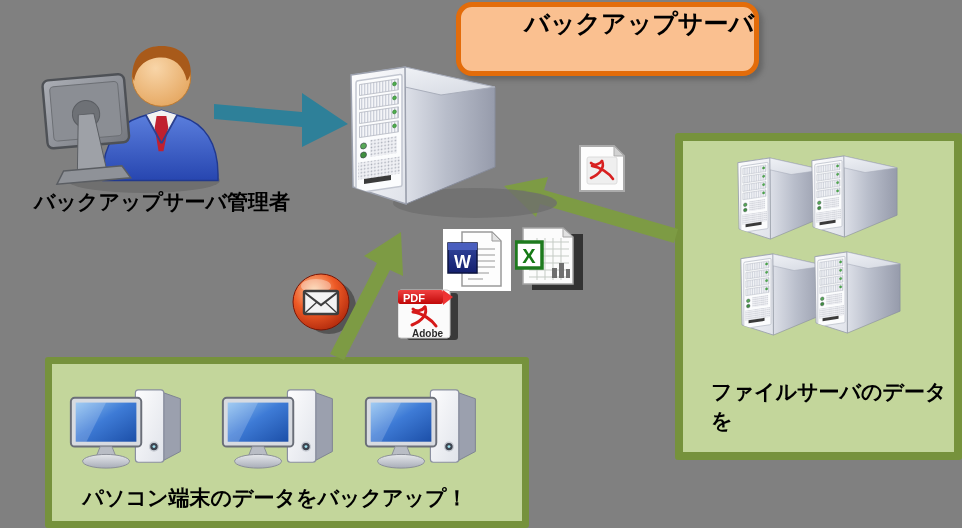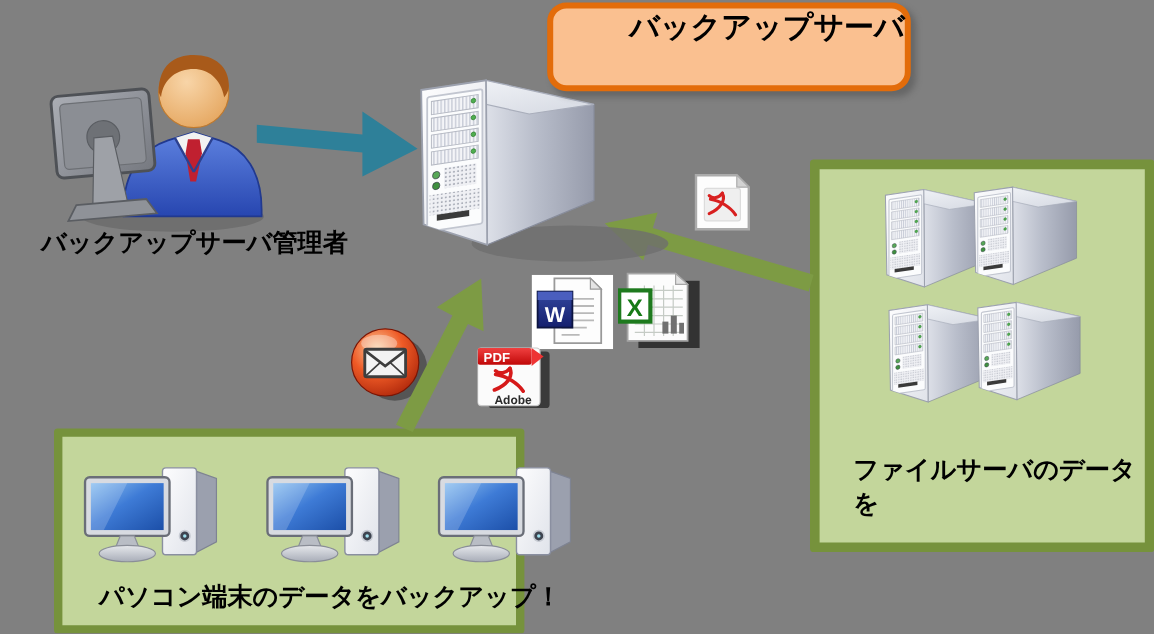--- a/index.html
+++ b/index.html
@@ -13,21 +13,21 @@
     background:#FAC090;border:5px solid #E36C0A;border-radius:16px;
     text-align:right;box-shadow:4px 4px 5px rgba(70,70,70,.45);
     z-index:30;
   }
   .callout .line{font-size:25px;line-height:31px;}
   .callout .pad{padding-top:1px;}
   .greenbox{
     box-sizing:border-box;background:#C3D69B;border:7px solid #76923C;border-radius:3px;
   }
   #fs-box{left:675px;top:133px;width:287px;height:327px;border-width:8px;z-index:5;}
-  #pc-box{left:45px;top:357px;width:392px;height:171px;z-index:5;}
+  #pc-box{left:45px;top:357px;width:484px;height:171px;z-index:5;}
   .boxlabel{font-size:21px;line-height:29px;}
   #admin-label{left:10px;top:188px;width:280px;font-size:21px;z-index:12;text-align:right;}
   #fs-label{left:16px;top:236px;z-index:6;margin-left:12px;}
   #pc-label{left:0;top:119px;width:446px;text-align:center;z-index:6;}
   svg{display:block;}
   .arrowlayer{left:0;top:0;z-index:15;pointer-events:none;}
   .icon-layer{z-index:20;}
   .under-arrow{z-index:14;}
   .over-all{z-index:25;}
 </style>

